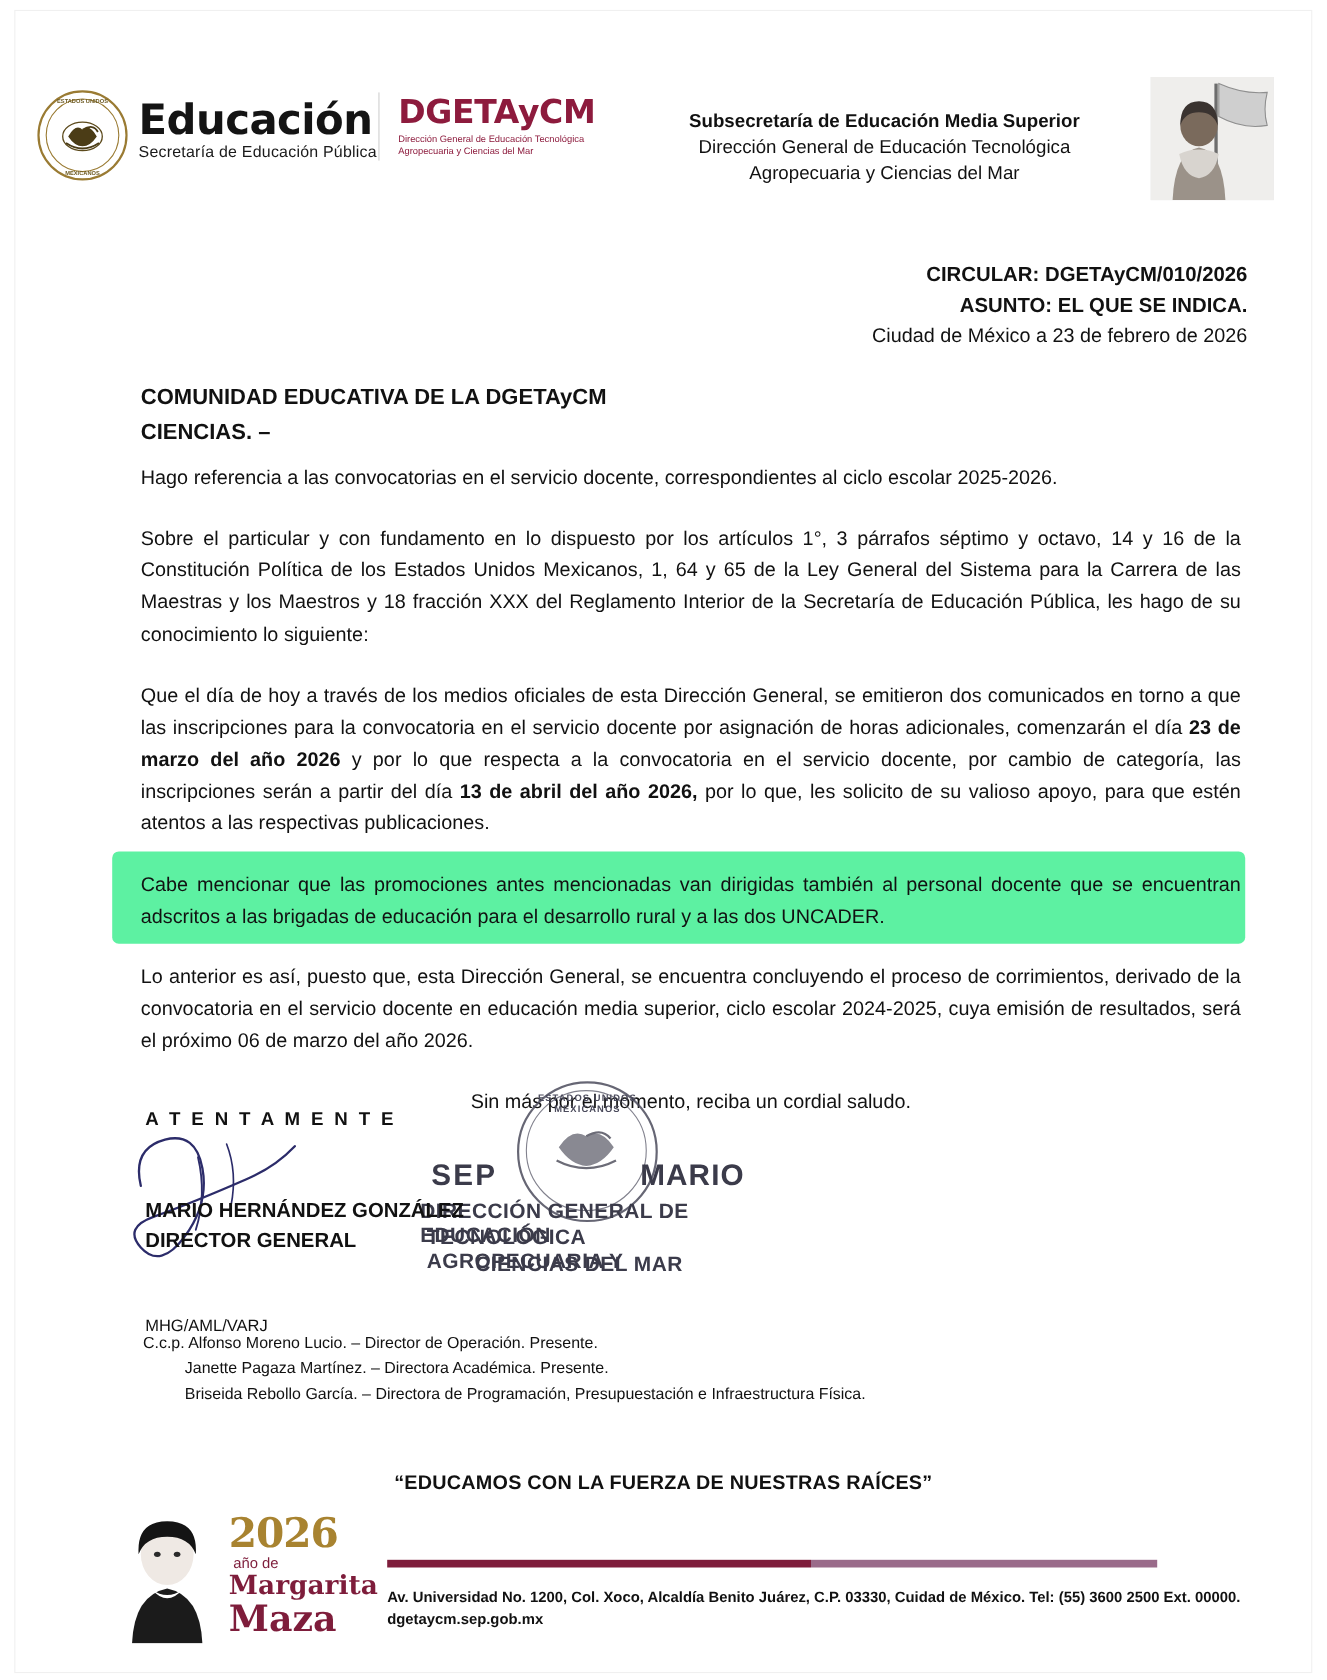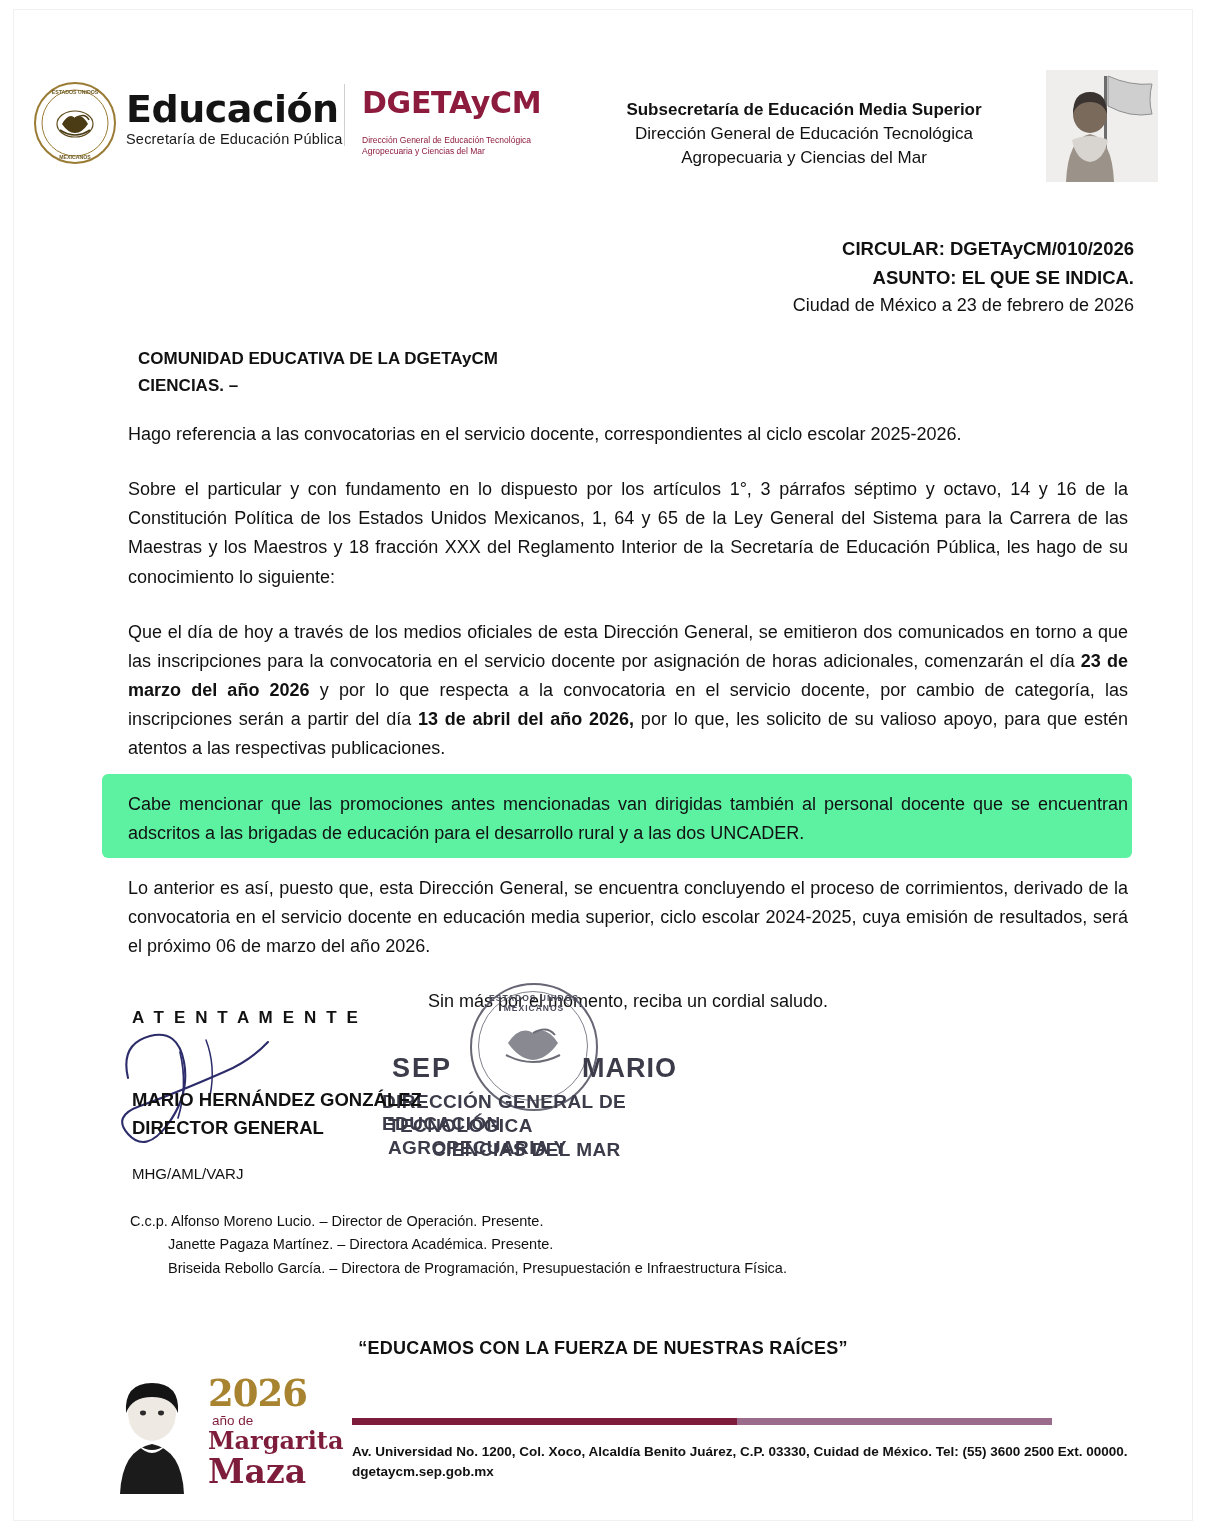--- a/index.html
+++ b/index.html
@@ -81,21 +81,21 @@
     font-weight: bold;
     font-size: 30px;
     color: #8d1b3d;
     letter-spacing: -0.3px;
     line-height: 1;
   }
   .dgetaycm-sub {
     font-size: 8.5px;
     color: #8d1b3d;
     line-height: 1.25;
-    margin-top: 17px;
+    margin-top: 3px;
     max-width: 190px;
   }
 
   .dependencia {
     position: absolute;
     left: 560px;
     top: 38px;
     width: 460px;
     text-align: center;
     line-height: 1.42;
@@ -136,24 +136,24 @@
   }
   .circular-date {
     font-size: 18px;
     color: #111;
     font-weight: normal;
   }
 
   
   .addressee {
     position: absolute;
-    left: 124px;
+    left: 114px;
     top: 335px;
     font-weight: bold;
-    font-size: 17px;
+    font-size: 20px;
     line-height: 1.6;
     color: #111;
   }
 
   .content {
     position: absolute;
     left: 114px;
     top: 410px;
     width: 1000px;
   }
@@ -209,21 +209,21 @@
     top: 1076px;
     font-weight: bold;
     font-size: 18.5px;
     line-height: 1.5;
     color: #111;
     z-index: 3;
   }
   .initials {
     position: absolute;
     left: 118px;
-    top: 1155px;
+    top: 1187px;
     font-size: 15px;
     color: #111;
   }
 
   .seal {
     position: absolute;
     left: 360px;
     top: 965px;
     width: 310px;
     height: 190px;

